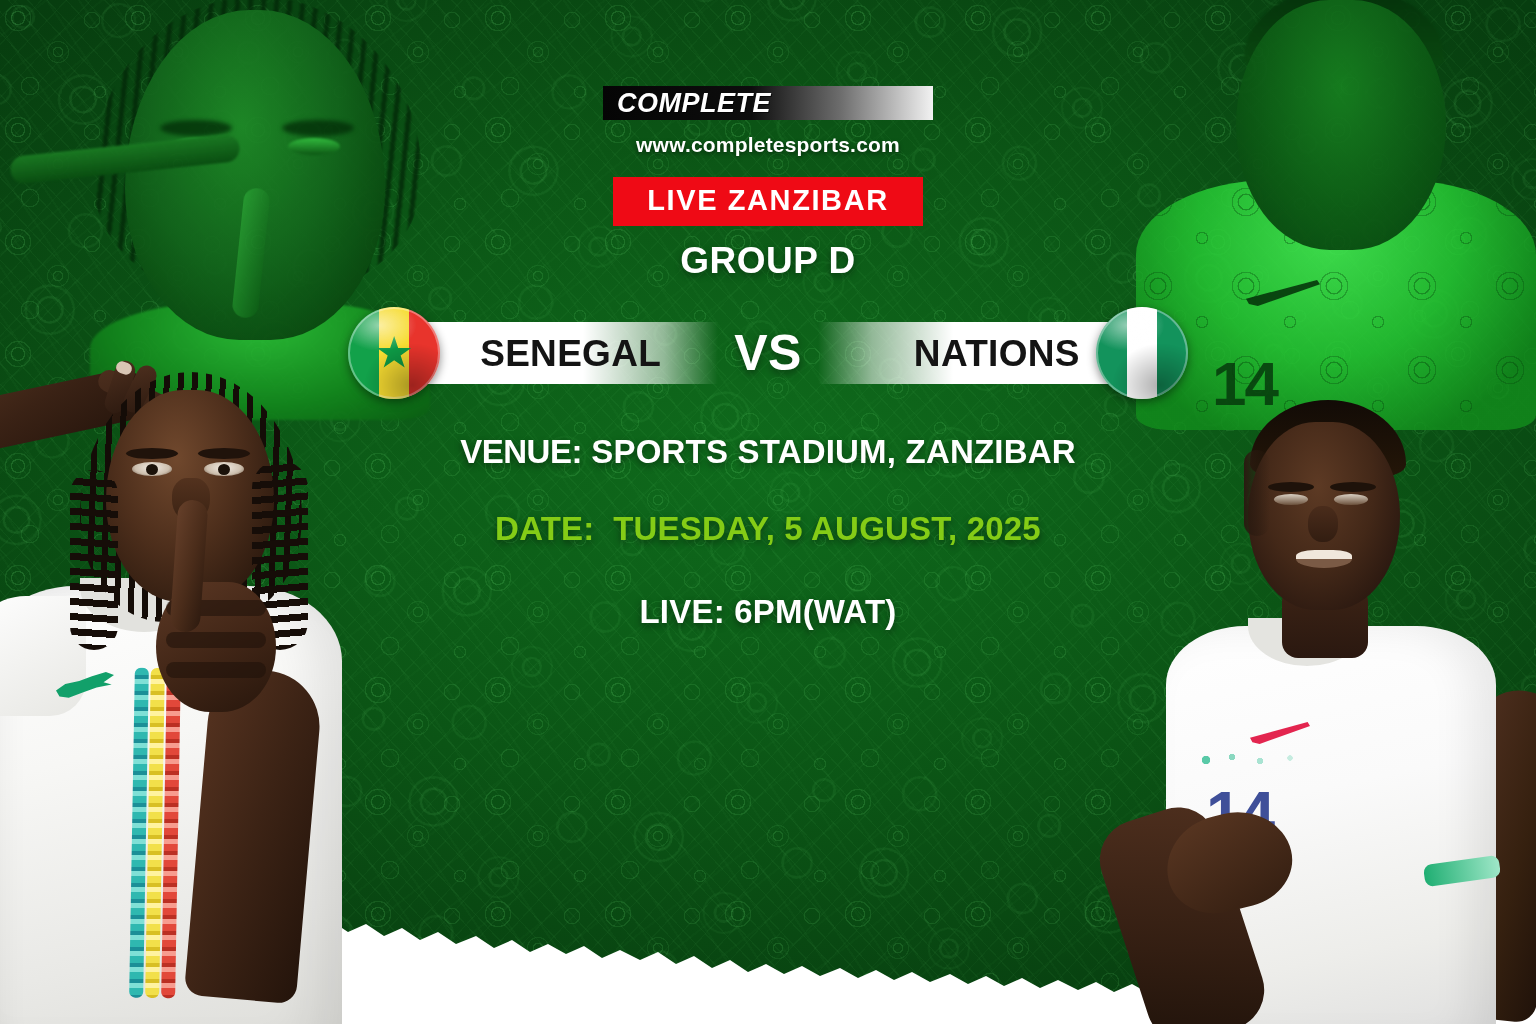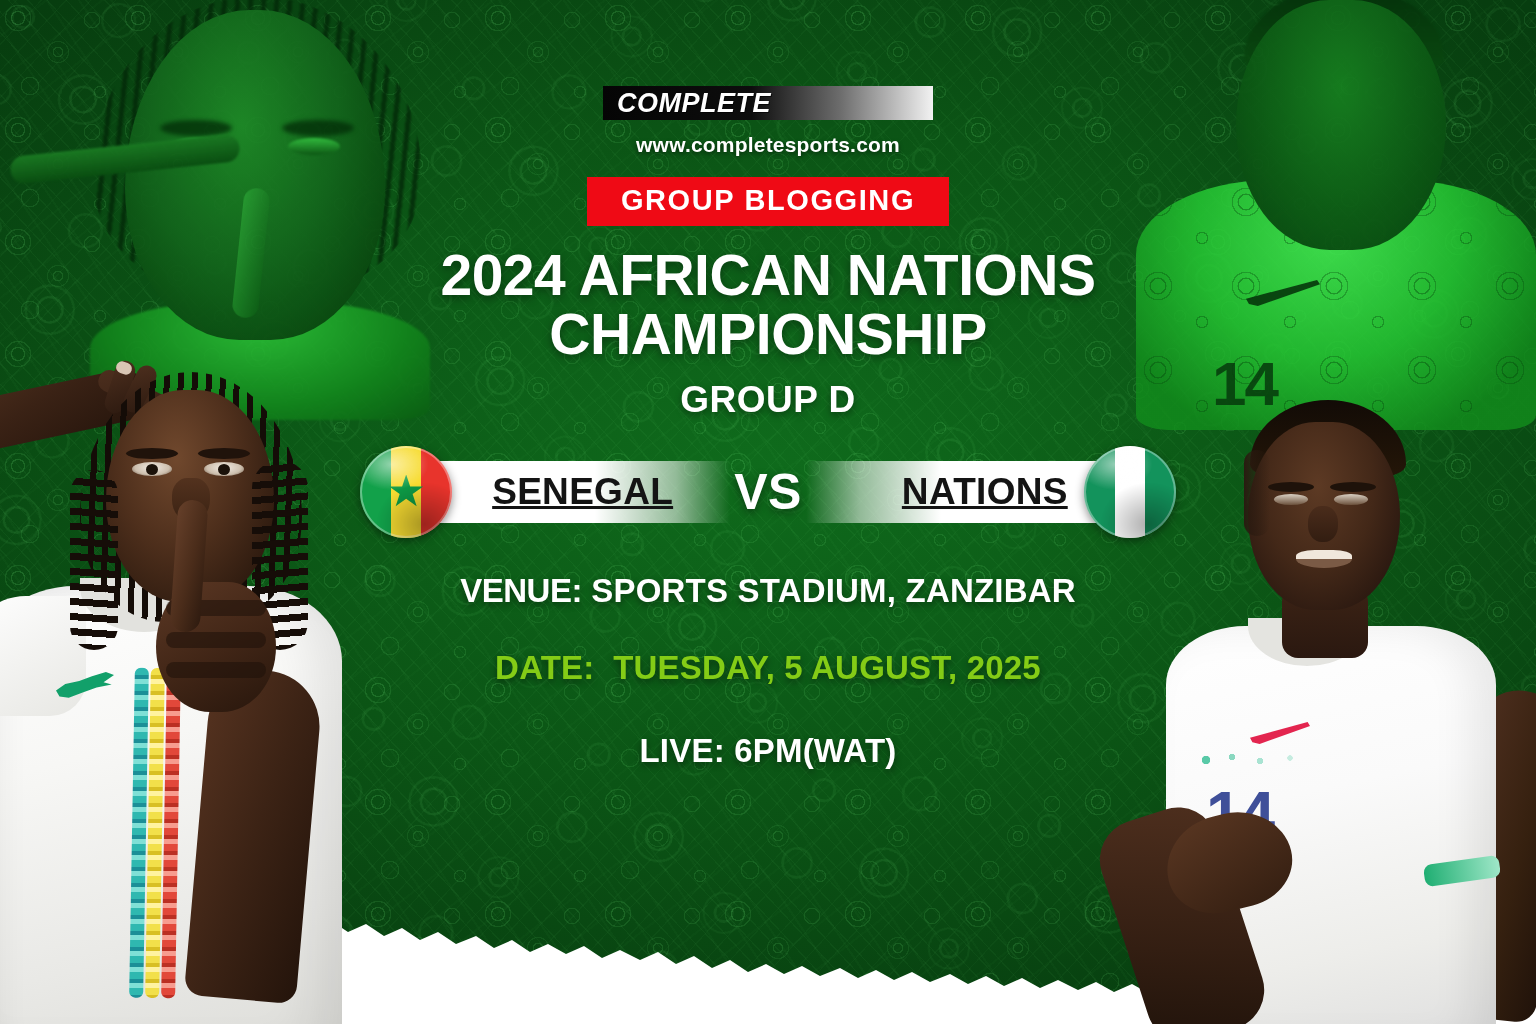--- a/index.html
+++ b/index.html
@@ -419,33 +419,33 @@
   .flag-sn .star{
     position:absolute; left:50%; top:50%; width:34px; height:34px; margin:-17px 0 0 -17px;
     background:#0e9a46;
     clip-path:polygon(50% 0%,61.8% 35.5%,100% 35.5%,69% 57.5%,80.9% 93%,50% 71%,19.1% 93%,31% 57.5%,0% 35.5%,38.2% 35.5%);
   }
   .flag-ng{ background:linear-gradient(90deg,#13935c 0 33.3%, #ffffff 33.3% 66.6%, #13935c 66.6% 100%); }
 
   .team-plate{
     height:62px; display:flex; align-items:center;
     font:900 37px/1 "Liberation Sans",sans-serif;
-    color:#141414; letter-spacing:.3px;text-decoration:underline;
+    color:#141414; letter-spacing:.3px;
   }
   .plate-left{
     width:300px; margin-left:-22px; padding-left:62px;
     background:linear-gradient(90deg,#ffffff 0%,#ffffff 55%,rgba(255,255,255,.55) 82%,rgba(255,255,255,0) 100%);
   }
   .plate-right{
     width:300px; margin-right:-22px; padding-left:96px;
     background:linear-gradient(270deg,#ffffff 0%,#ffffff 55%,rgba(255,255,255,.55) 82%,rgba(255,255,255,0) 100%);
   }
   .vs{
     font:900 50px/1 "Liberation Sans",sans-serif;
-    color:#fff; margin:0 4px; letter-spacing:.5px;
+    color:#fff; margin:0 16px; letter-spacing:.5px;
     text-shadow:0 3px 8px rgba(0,0,0,.45);
     flex:0 0 auto;
   }
 
   
   .info-venue{
     margin-top:30px;
     font:900 33px/1 "Liberation Sans",sans-serif; color:#fff;
     letter-spacing:.2px; text-shadow:0 3px 7px rgba(0,0,0,.45);
   }
@@ -570,23 +570,22 @@
   <div class="center">
 
     <div class="logo">
       <div class="logo-top">
         <span>COMPLETE</span>
       </div>
     </div>
 
     <div class="logo-url">www.completesports.com</div>
 
-    <div class="live-badge">GROUP BLOGGING</div>
-
-    <div class="title">2024 AFRICAN NATIONS CHAMPIONSHIP</div>
+    <div class="live-badge">LIVE ZANZIBAR</div>
+
 
     <div class="subtitle">GROUP D</div>
 
     <div class="matchup">
       <div class="team team-left">
         <div class="flag flag-sn">
           <div class="star"></div>
         </div>
         <div class="team-plate plate-left">SENEGAL</div>
       </div>

